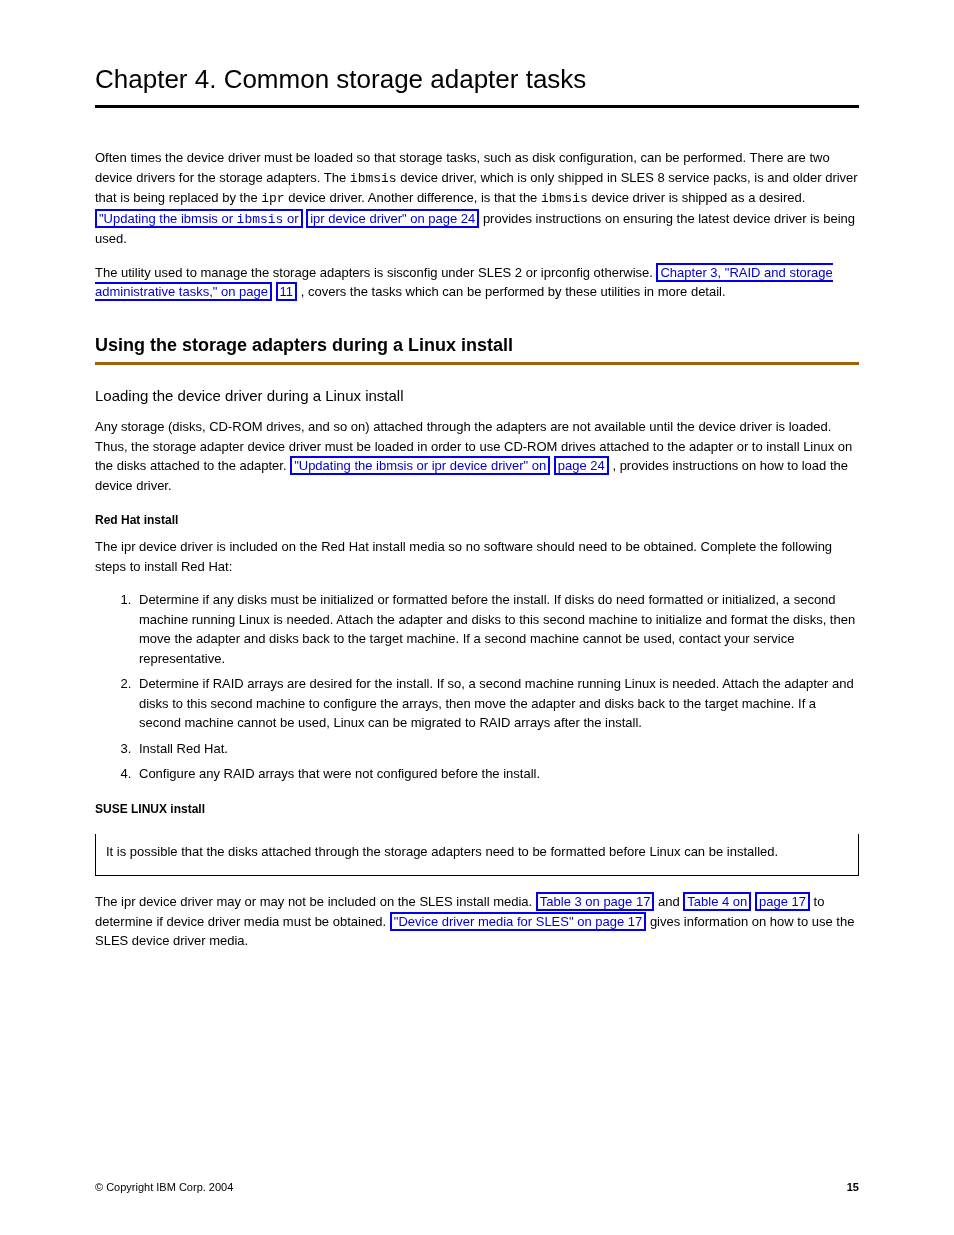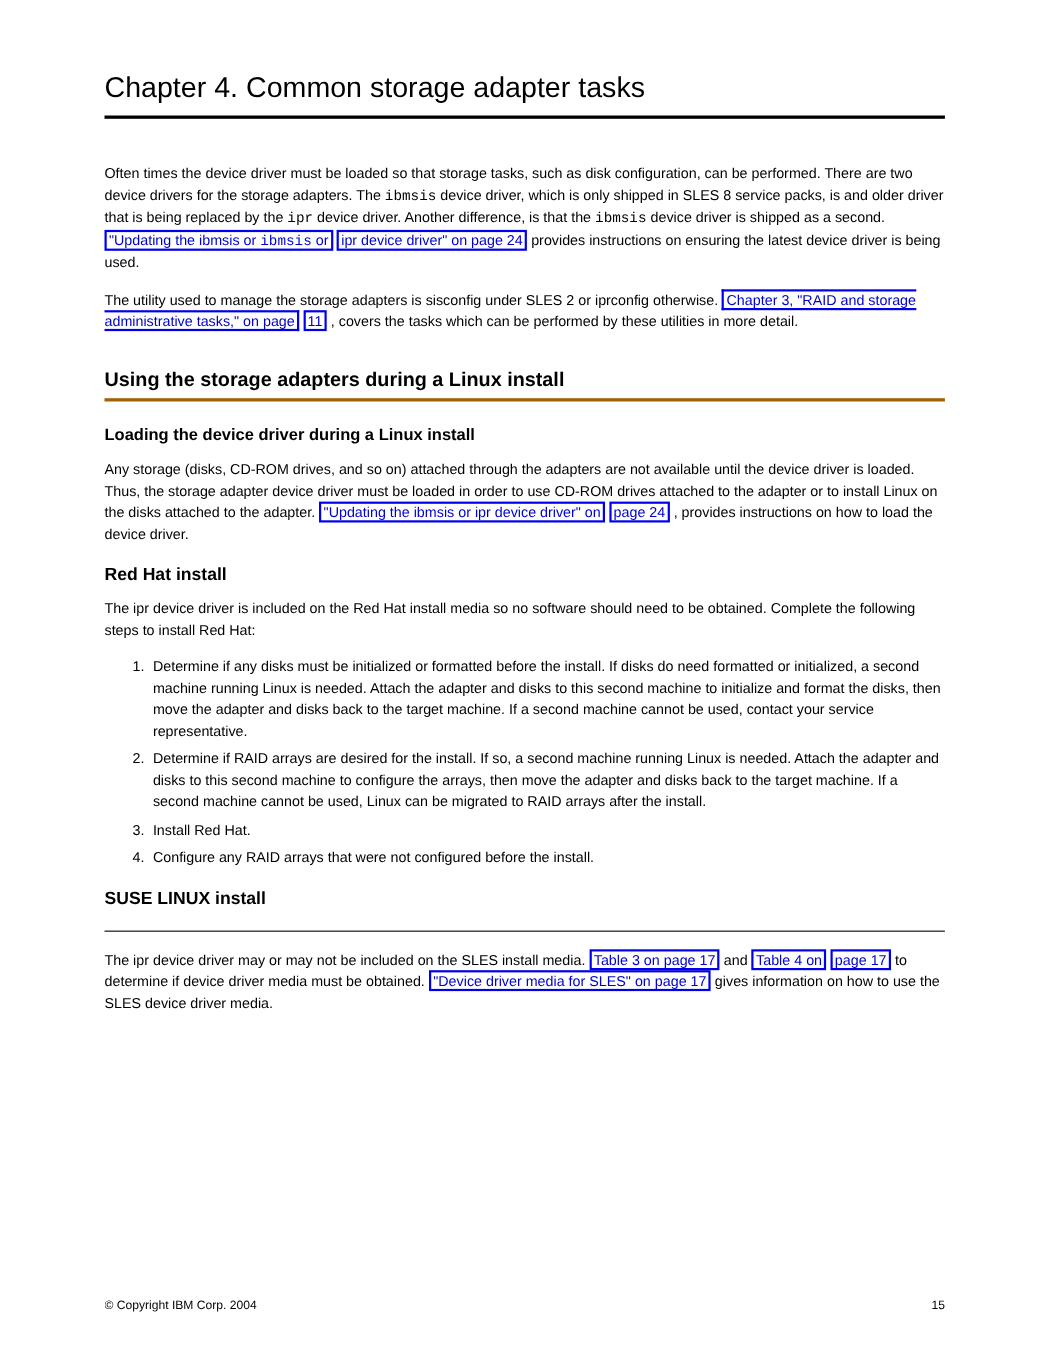--- a/index.html
+++ b/index.html
@@ -27,26 +27,26 @@
   .section-title {
     font-size: 18px;
     font-weight: bold;
     margin-top: 30px;
     margin-bottom: 6px;
     border-bottom: 3px solid #a16207;
     padding-bottom: 3px;
   }
   .subsection-title {
     font-size: 15px;
-    font-weight: bold;
+    font-weight: normal;
     margin-top: 20px;
     margin-bottom: 10px;
   }
   .small-title {
-    font-size: 16px;
+    font-size: 12px;
     font-weight: bold;
     margin-top: 16px;
     margin-bottom: 8px;
   }
   ol { margin: 8px 0 14px 40px; }
   ol li { margin-bottom: 6px; padding-left: 4px; }
   .noteblock {
     border-bottom: 1px solid #000;
     margin: 16px 0;
   }
@@ -88,21 +88,21 @@
 
 <h1 class="chapter-title">Chapter 4. Common storage adapter tasks</h1>
 
 <p>
   <span>Often times the device driver must be loaded so that storage tasks, such as disk configuration, can be performed. There are two device drivers for the storage adapters. The </span>
   <span class="mono">ibmsis</span>
   <span> device driver, which is only shipped in SLES 8 service packs, is and older driver that is being replaced by the </span>
   <span class="mono">ipr</span>
   <span> device driver. Another difference, is that the </span>
   <span class="mono">ibmsis</span>
-  <span> device driver is shipped as a second. </span>
+  <span> device driver is shipped as a desired. </span>
   <a href="#" class="link nolb"><span>"Updating the ibmsis or</span> <span class="mono">ibmsis</span> or</a>
   <a href="#" class="link nolb">ipr device driver" on page 24</a>
   <span> provides instructions on ensuring the latest device driver is being used.</span>
 </p>
 
 <p>
   <span>The utility used to manage the storage adapters is sisconfig under SLES 2 or iprconfig otherwise. </span>
   <a href="#" class="link nolb">Chapter 3, "RAID and storage administrative tasks," on page</a>
   <a href="#" class="link nolb">11</a>
   <span>, covers the tasks which can be performed by these utilities in more detail.</span>
@@ -126,29 +126,30 @@
 <ol>
   <li>Determine if any disks must be initialized or formatted before the install. If disks do need formatted or initialized, a second machine running Linux is needed. Attach the adapter and disks to this second machine to initialize and format the disks, then move the adapter and disks back to the target machine. If a second machine cannot be used, contact your service representative.</li>
   <li>Determine if RAID arrays are desired for the install. If so, a second machine running Linux is needed. Attach the adapter and disks to this second machine to configure the arrays, then move the adapter and disks back to the target machine. If a second machine cannot be used, Linux can be migrated to RAID arrays after the install.</li>
   <li>Install Red Hat.</li>
   <li>Configure any RAID arrays that were not configured before the install.</li>
 </ol>
 
 <h4 class="small-title">SUSE LINUX install</h4>
 
 <div class="noteblock">
+  <div class="noteblock-body">It is possible that the disks attached through the storage adapters need to be formatted before Linux can be installed.</div>
 </div>
 
 <p>
   <span>The ipr device driver may or may not be included on the SLES install media. </span>
   <a href="#" class="link nolb">Table 3 on page 17</a>
   <span> and </span>
   <a href="#" class="link nolb">Table 4 on</a>
   <a href="#" class="link nolb">page 17</a>
   <span> to determine if device driver media must be obtained. </span>
   <a href="#" class="link nolb">"Device driver media for SLES" on page 17</a>
   <span> gives information on how to use the SLES device driver media.</span>
 </p>
 
 <div class="footer">
   <span>© Copyright IBM Corp. 2004</span>
-  <span style="font-weight:normal">15</span>
+  <span style="font-weight:bold">15</span>
 </div>
 
 </body></html>

